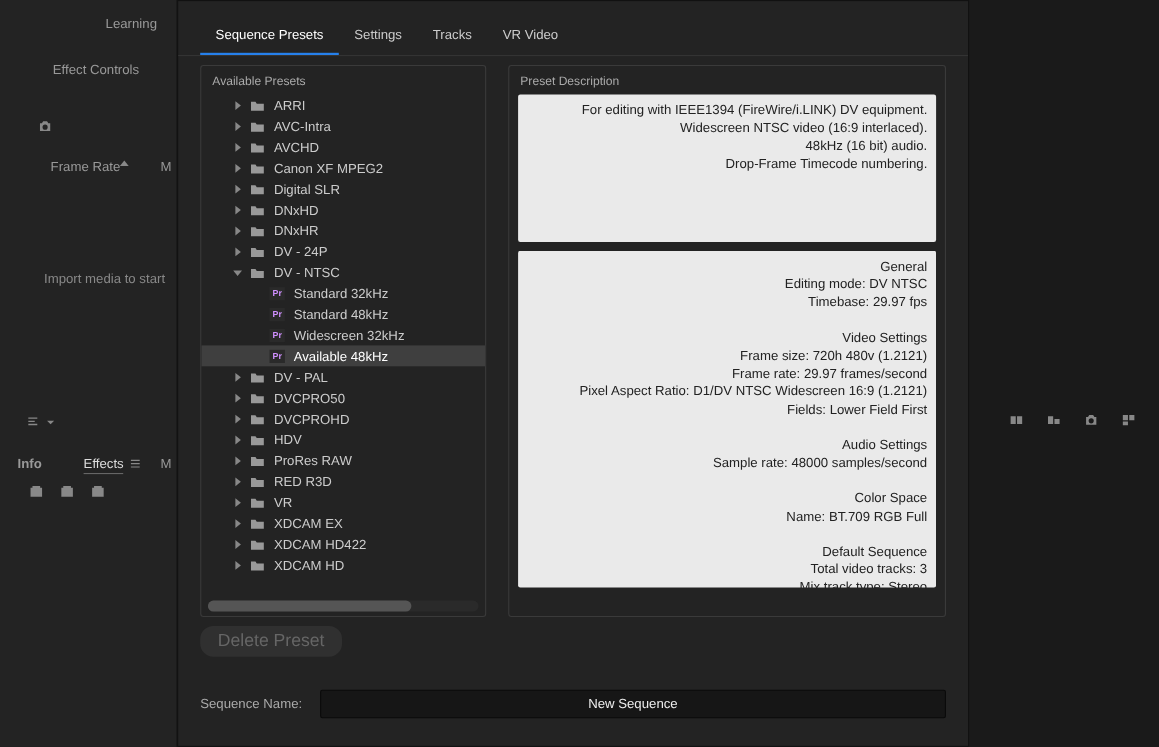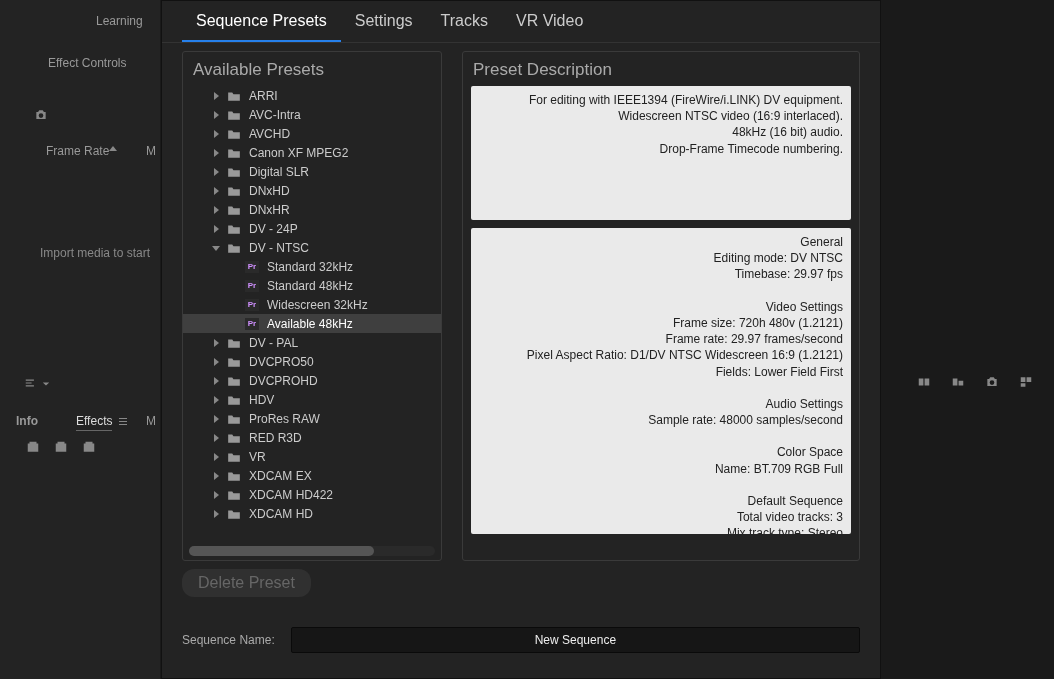--- a/index.html
+++ b/index.html
@@ -4,27 +4,27 @@
 <style>
   * { margin:0; padding:0; box-sizing:border-box; }
   body { font-family:"Segoe UI",Arial,sans-serif; font-size:12px; background:#1a1a1a; color:#b8b8b8;
          width:1054px; height:679px; overflow:hidden; position:relative; }
   .bg-left { position:absolute; left:0; top:0; width:160px; height:679px; background:#232323; }
   .bg-label { position:absolute; font-size:12px; color:#999; }
   .bg-icon { position:absolute; width:14px; height:14px; fill:#888; }
   .dialog { position:absolute; left:161px; top:0; width:720px; height:679px;
             background:#232323; border:1px solid #111; }
   .tabs { display:flex; gap:0; padding:0 20px; border-bottom:1px solid #333;}
-  .tab { padding:11px 14px 10px; color:#ccc; cursor:pointer; font-size:16px; }
+  .tab { padding:11px 14px 10px; color:#ccc; cursor:pointer; font-size:12px;margin-top:12px; }
   .tab.sel { color:#fff; border-bottom:2px solid #2680eb; }
   .panels { display:flex; gap:20px; padding:0 20px; }
   .panel { background:#232323; border:1px solid #3a3a3a; border-radius:3px; margin-top:8px; }
   .panel-left { width:260px; }
   .panel-right { flex:1; }
-  .panel-title { font-size:17px; color:#aaa; padding:8px 10px 6px; }
+  .panel-title { font-size:11px; color:#aaa; padding:8px 10px 6px; }
   .tree { height:460px; overflow-y:auto; overflow-x:hidden; padding-bottom:4px; }
   .tree-row { display:flex; align-items:center; height:19px; padding-left:10px;
               color:#ccc; cursor:default; white-space:nowrap; }
   .tree-row.sel { background:#3f3f3f; color:#fff; }
   .caret { width:10px; height:10px; margin-right:6px; display:inline-flex; }
   .caret svg { width:10px; height:10px; fill:#888; }
   .folder { width:14px; height:12px; margin-right:8px; display:inline-flex; }
   .folder svg { width:14px; height:12px; fill:#999; }
   .prico { width:14px; height:12px; margin-right:8px; background:#2a2a2a; display:inline-flex;
            align-items:center; justify-content:center; font-size:8px; color:#d090ff; font-weight:600; }

